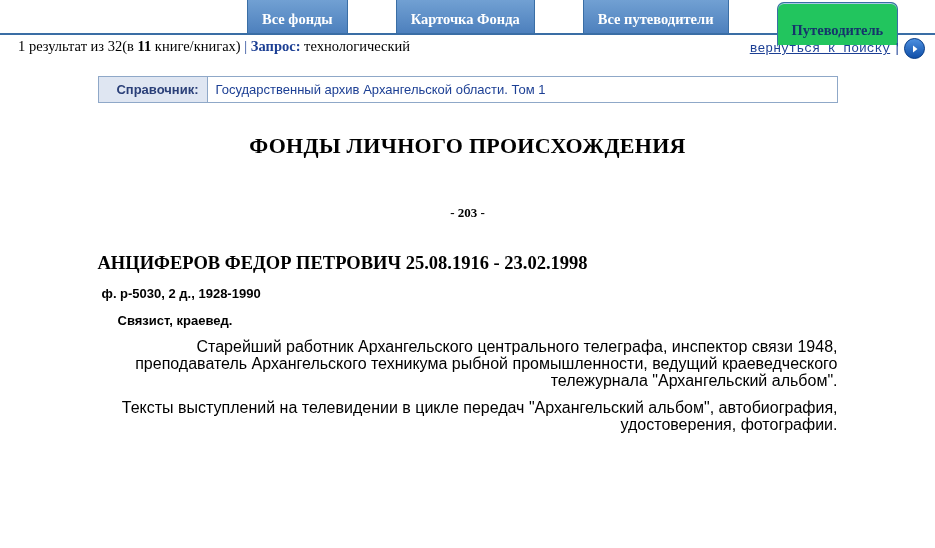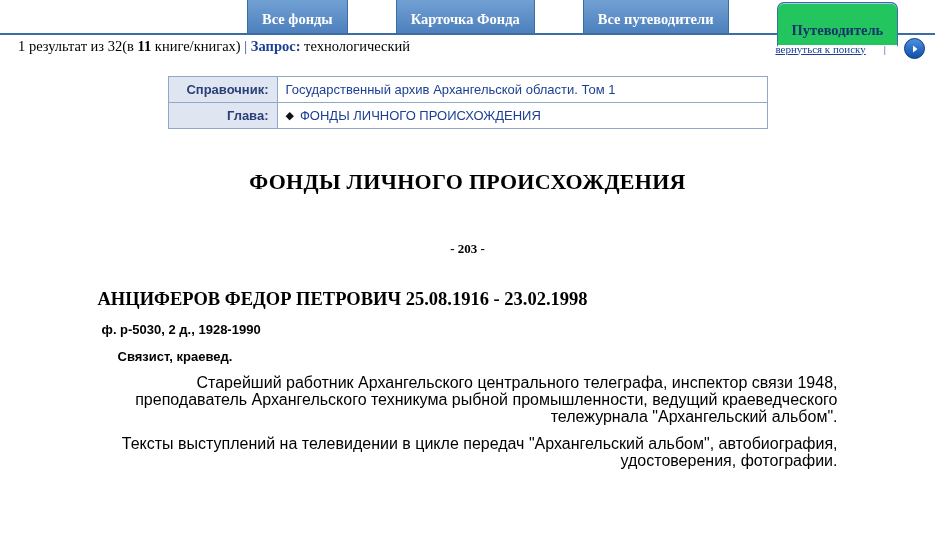--- a/index.html
+++ b/index.html
@@ -76,22 +76,23 @@
   .resultbar .q-label {
     color: #1c3f94;
     font-weight: bold;
   }
   .back-wrap {
     position: absolute;
     right: 10px;
     top: 3px;
     display: flex;
     align-items: center;
-    gap: 18px;
-    font-size: 11px;
+    gap: 3px;
+    font-size: 13px;
+    font-family: Liberation Mono, monospace;
   }
   .back-link {
     color: #1c3f94;
     text-decoration: underline;
     cursor: pointer;
   }
   .back-div { color: #1c3f94; }
   .arrow-btn {
     width: 19px;
     height: 19px;
@@ -101,22 +102,22 @@
     border: 1px solid #0d3f86;
     display: inline-flex;
     align-items: center;
     justify-content: center;
     cursor: pointer;
   }
   .arrow-btn svg { display: block; }
 
   
   .info-table {
-    margin: 12px auto 14px auto;
-    width: 600px;
+    margin: 12px auto 4px auto;
+    width: 740px;
     border-collapse: collapse;
     font-family: "Liberation Sans", sans-serif;
     font-size: 13px;
   }
   .info-table td {
     border: 1px solid #8fa8c8;
     padding: 5px 8px;
     vertical-align: top;
   }
   .info-table td.lbl {
@@ -226,26 +227,20 @@
     </span>
   </div>
 </div>
 
 <table class="info-table">
   <tbody>
       <tr>
     <td class="lbl">Справочник:</td>
     <td class="val">Государственный архив Архангельской области. Том 1</td>
   </tr>
-  <tr>
-    <td class="lbl">Глава:</td>
-    <td class="val">
-      <span class="bullet">◆</span><span class="chapter-link">ФОНДЫ ЛИЧНОГО ПРОИСХОЖДЕНИЯ</span>
-    </td>
-  </tr>
 </tbody>
   </table>
 
 <div class="doc">
   <h1>ФОНДЫ ЛИЧНОГО ПРОИСХОЖДЕНИЯ</h1>
 
   <div class="page-num">- 203 -</div>
 
   <div class="entry">
     <h2>АНЦИФЕРОВ ФЕДОР ПЕТРОВИЧ 25.08.1916 - 23.02.1998</h2>

